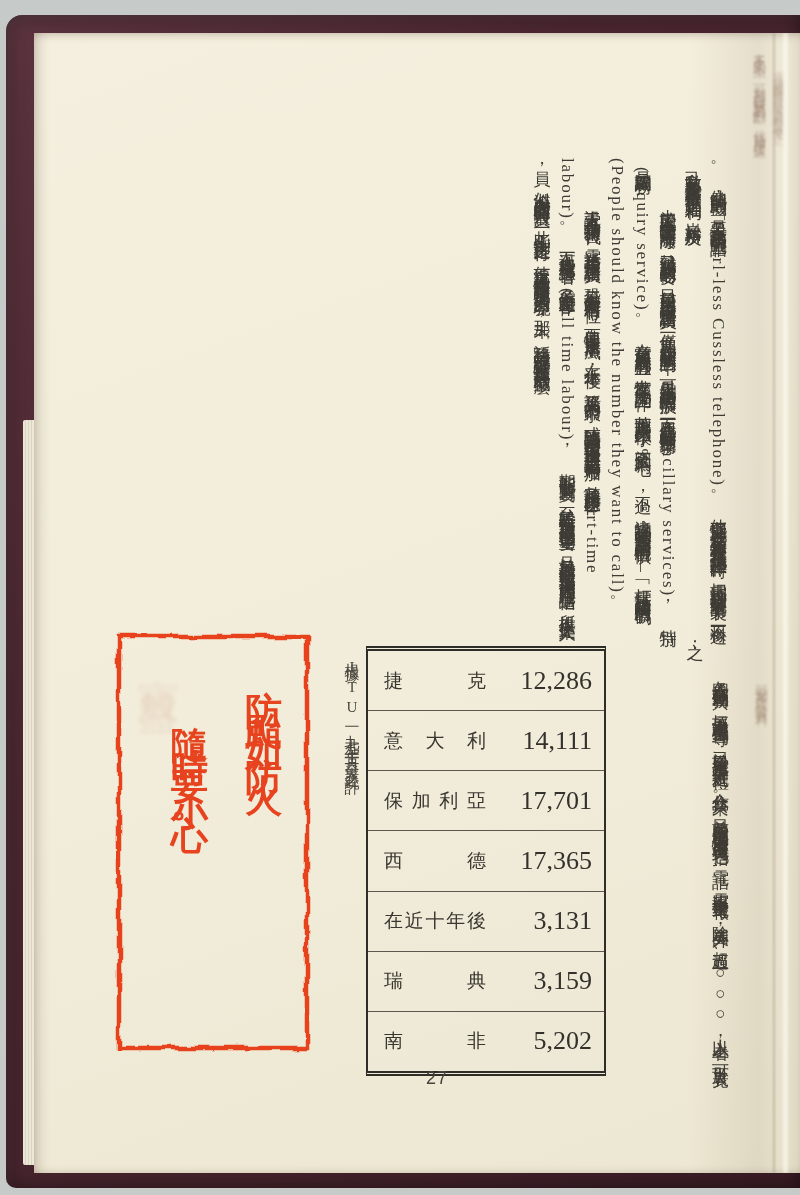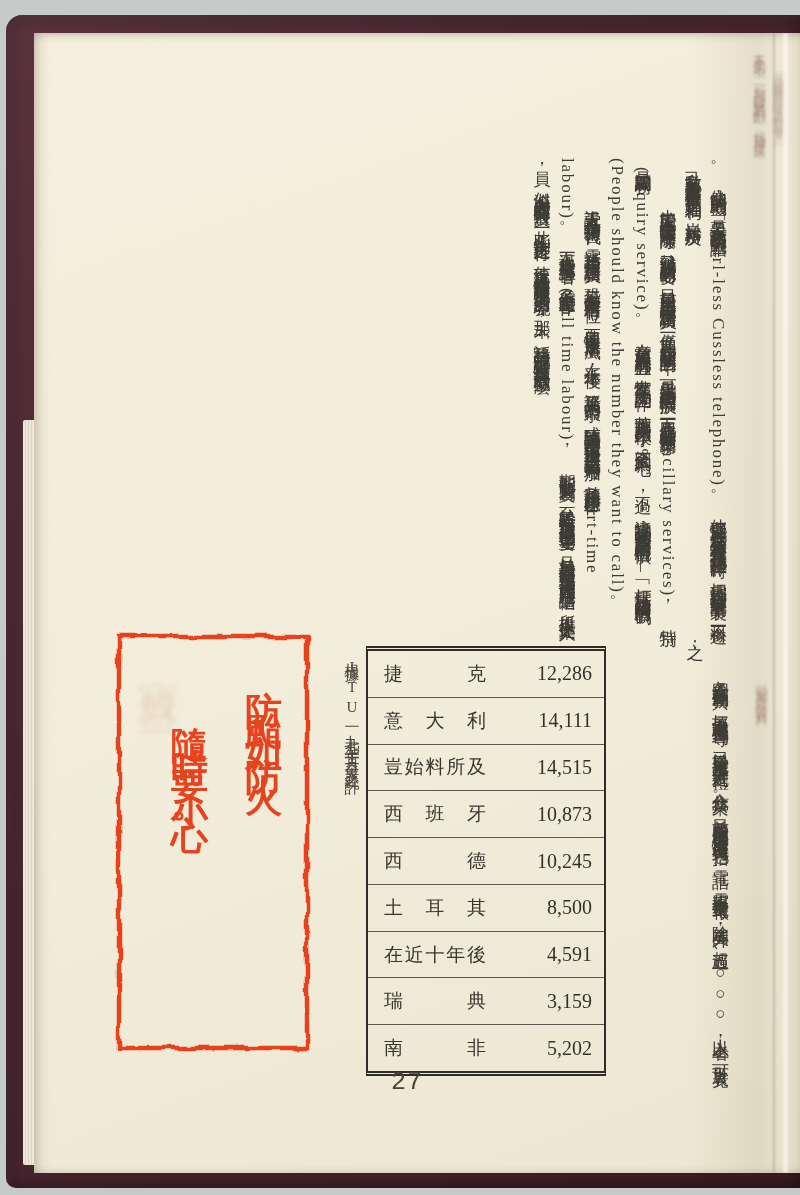--- a/index.html
+++ b/index.html
@@ -38,35 +38,35 @@
         font-size:17px;line-height:25.6px;letter-spacing:1.8px;}
   
   .stat-table{position:absolute;left:332px;top:613px;width:236px;height:420px;
         border-top:5px double #2e2d28;border-bottom:5px double #2e2d28;
         border-left:2px solid #2e2d28;border-right:2px solid #2e2d28;
         display:flex;flex-direction:column;background:rgba(255,255,255,.04);}
   .stat-table .row{flex:1;display:flex;align-items:center;border-bottom:1px solid #5b584f;}
   .stat-table .row:last-child{border-bottom:none;}
   .stat-table .country{width:102px;margin-left:16px;font-size:19px;color:#38362f;
         text-align:justify;text-align-last:justify;}
-  .stat-table .value{flex:1;text-align:right;padding-right:12px;font-size:20px;
+  .stat-table .value{flex:1;text-align:right;padding-right:12px;font-size:26px;
         color:#33312b;font-family:"Liberation Serif","DejaVu Serif",serif;}
   .table-caption{position:absolute;left:299px;top:618px;height:400px;width:28px;
         font-size:15px;letter-spacing:4px;text-orientation:upright;color:#4a473f;}
   
   .slogan-box{position:absolute;left:76px;top:594px;width:206px;height:430px;}
   .slogan-box svg{position:absolute;left:0;top:0;}
   .slogan-col{position:absolute;writing-mode:vertical-rl;text-orientation:upright;
         color:#e8431f;font-weight:700;font-size:37px;letter-spacing:22px;
         font-family:"Liberation Serif","DejaVu Serif",serif;}
   .slogan-col.c1{left:128px;top:34px;}
   .slogan-col.c2{left:54px;top:70px;}
   
-  .page-number{position:absolute;left:357px;top:1035px;font-size:25px;color:#45433d;
-        font-family:Liberation Mono, monospace;letter-spacing:1px;}
+  .page-number{position:absolute;left:392px;top:1035px;font-size:18px;color:#45433d;
+        font-family:Liberation Sans, sans-serif;letter-spacing:1px;}
   
   .showthrough{position:absolute;writing-mode:vertical-rl;text-orientation:mixed;
         pointer-events:none;}
   .st-right1{left:716px;top:10px;height:620px;font-size:13px;letter-spacing:3px;
         color:rgba(140,110,92,.42);filter:blur(1px);}
   .st-right2{left:736px;top:30px;height:580px;font-size:12px;letter-spacing:3px;
         color:rgba(140,110,92,.26);filter:blur(1.4px);}
   .st-right3{left:718px;top:640px;height:380px;font-size:13px;letter-spacing:3px;
         color:rgba(140,110,92,.34);filter:blur(1.1px);}
   .st-box{left:96px;top:612px;height:170px;font-size:42px;letter-spacing:14px;
@@ -105,42 +105,34 @@
           <div class="country">捷克</div>
           <div class="value">12,286</div>
         </div>
 
         <div class="row">
           <div class="country">意大利</div>
           <div class="value">14,111</div>
         </div>
 
         <div class="row">
-          <div class="country">豈始料所及</div>
-          <div class="value">14,515</div>
+          <div class="country">保加利亞</div>
+          <div class="value">17,701</div>
         </div>
 
-        <div class="row">
-          <div class="country">西班牙</div>
-          <div class="value">10,873</div>
-        </div>
 
         <div class="row">
           <div class="country">西德</div>
-          <div class="value">10,245</div>
+          <div class="value">17,365</div>
         </div>
 
-        <div class="row">
-          <div class="country">土耳其</div>
-          <div class="value">8,500</div>
-        </div>
 
         <div class="row">
           <div class="country">在近十年後</div>
-          <div class="value">4,591</div>
+          <div class="value">3,131</div>
         </div>
 
 
         <div class="row">
           <div class="country">瑞典</div>
           <div class="value">3,159</div>
         </div>
 
         <div class="row">
           <div class="country">南非</div>

